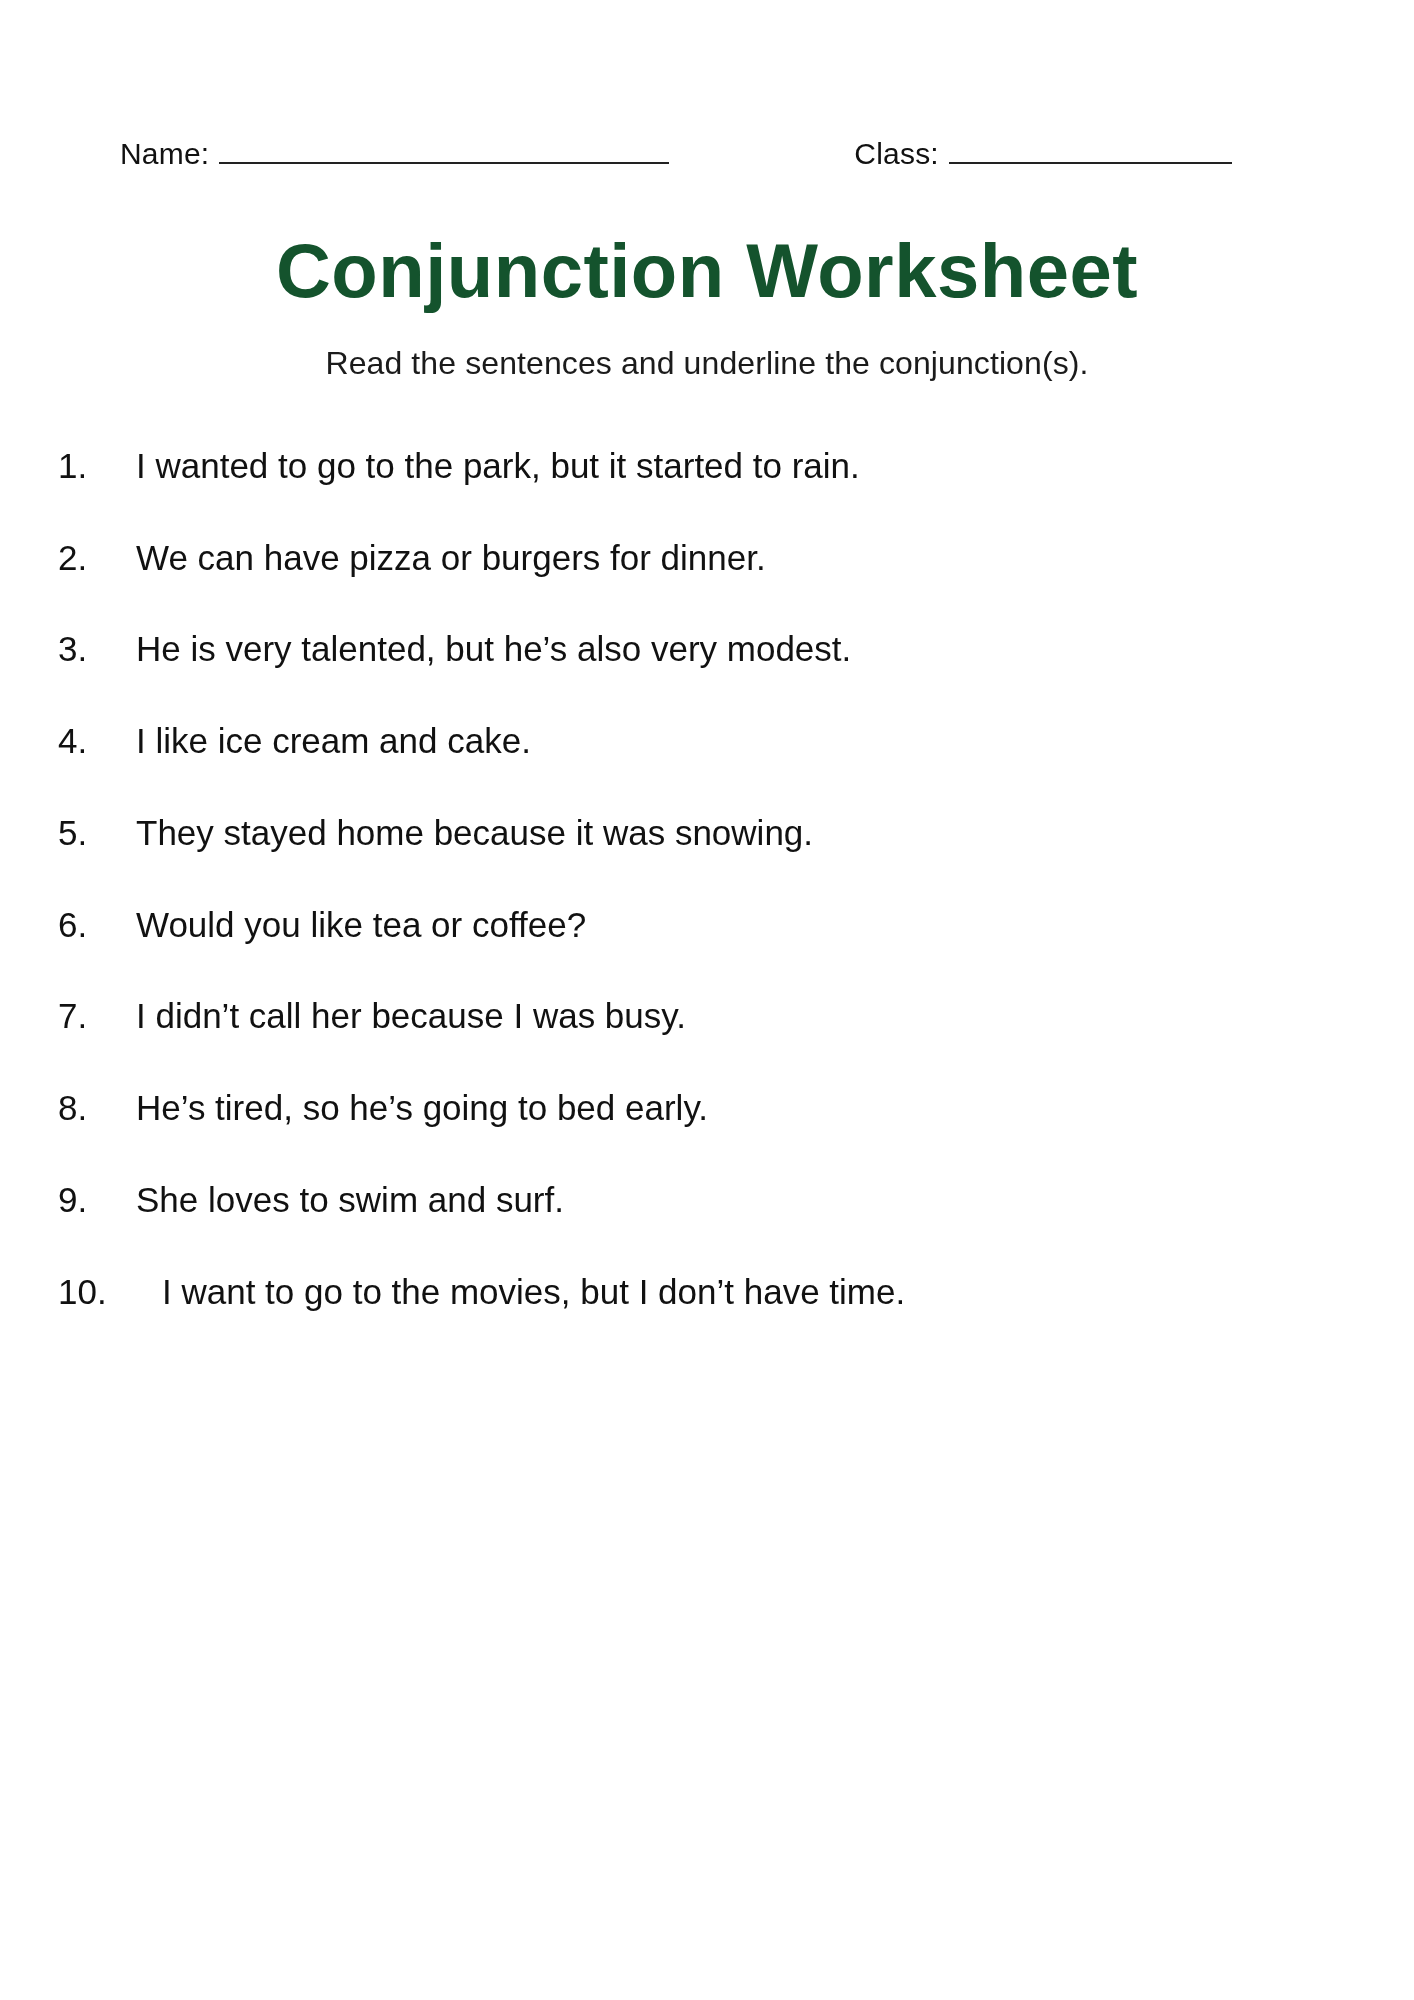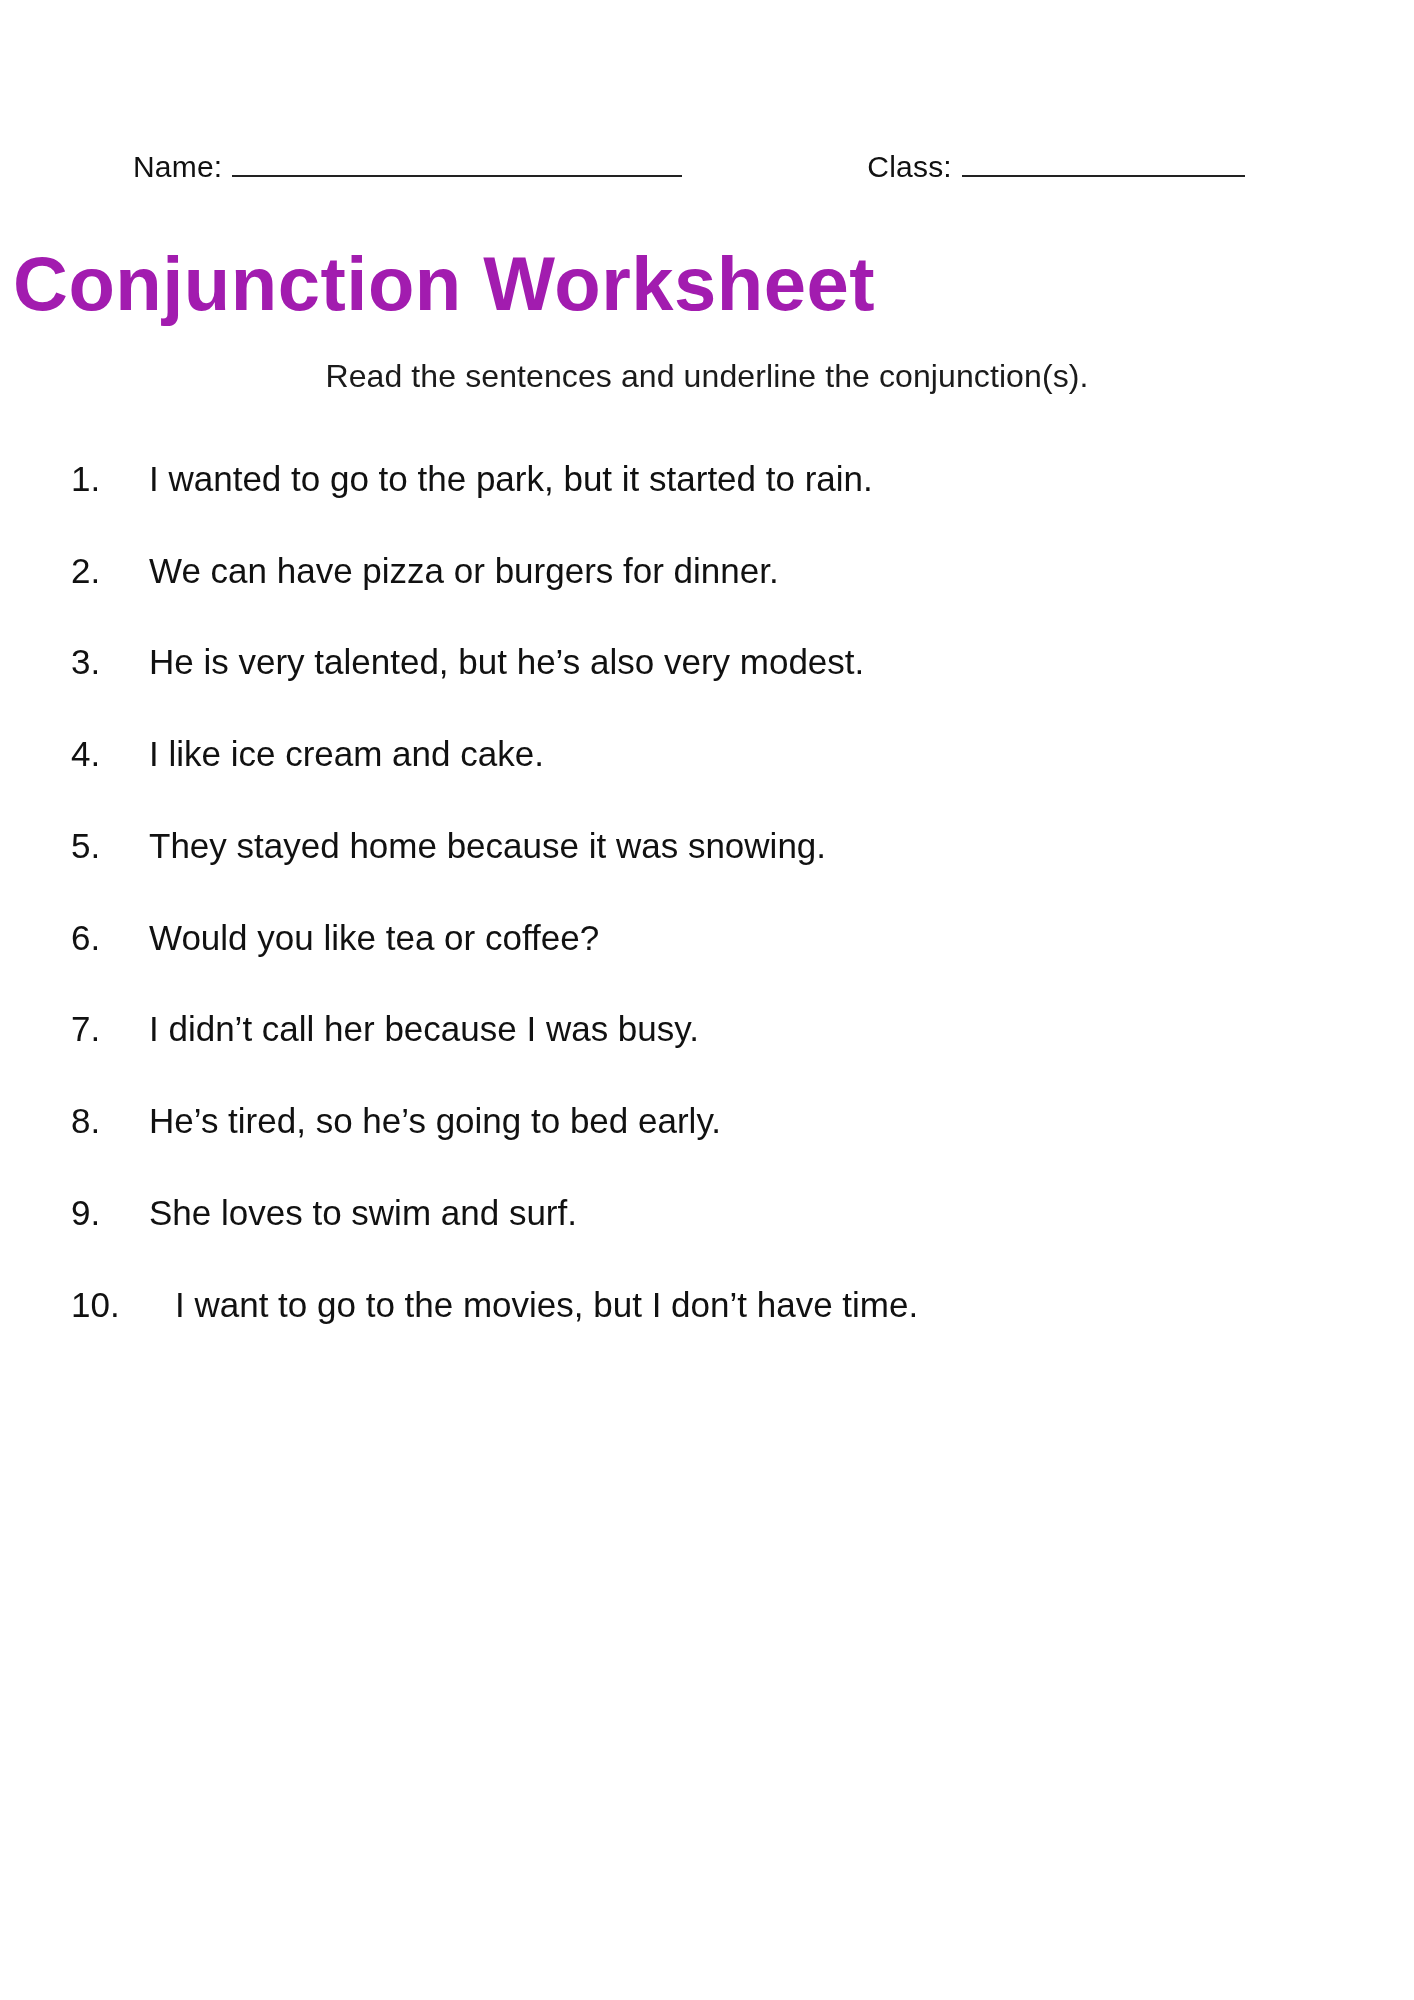--- a/index.html
+++ b/index.html
@@ -12,21 +12,21 @@
     height: 2000px;
     font-family: "Liberation Sans", sans-serif;
     color: #1a1a1a;
     position: relative;
     overflow: hidden;
   }
   .page {
     width: 1414px;
     height: 2000px;
     box-sizing: border-box;
-    padding: 13px;
+    padding: 0;
     position: relative;
   }
 
   
   .fields {
     display: flex;
     align-items: baseline;
     padding: 88px 120px 0 120px;
     font-size: 30px;
     color: #111111;
@@ -46,24 +46,24 @@
     margin-left: 10px;
     height: 26px;
   }
   .field-name .field-line { width: 450px; }
   .field-class { margin-left: 185px; margin-top: 48px; }
   .field-class .field-line { width: 283px; }
 
   
   .title {
     margin: 60px 0 0 0;
-    text-align: left;
+    text-align: center;
     font-size: 76px;
     font-weight: bold;
-    color: #a21caf;
+    color: #14532d;
     letter-spacing: 0.5px;
     line-height: 1.05;
   }
   .subtitle {
     margin: 34px 0 0 0;
     text-align: center;
     font-size: 32px;
     color: #1b1b1b;
     letter-spacing: 0.1px;
   }

